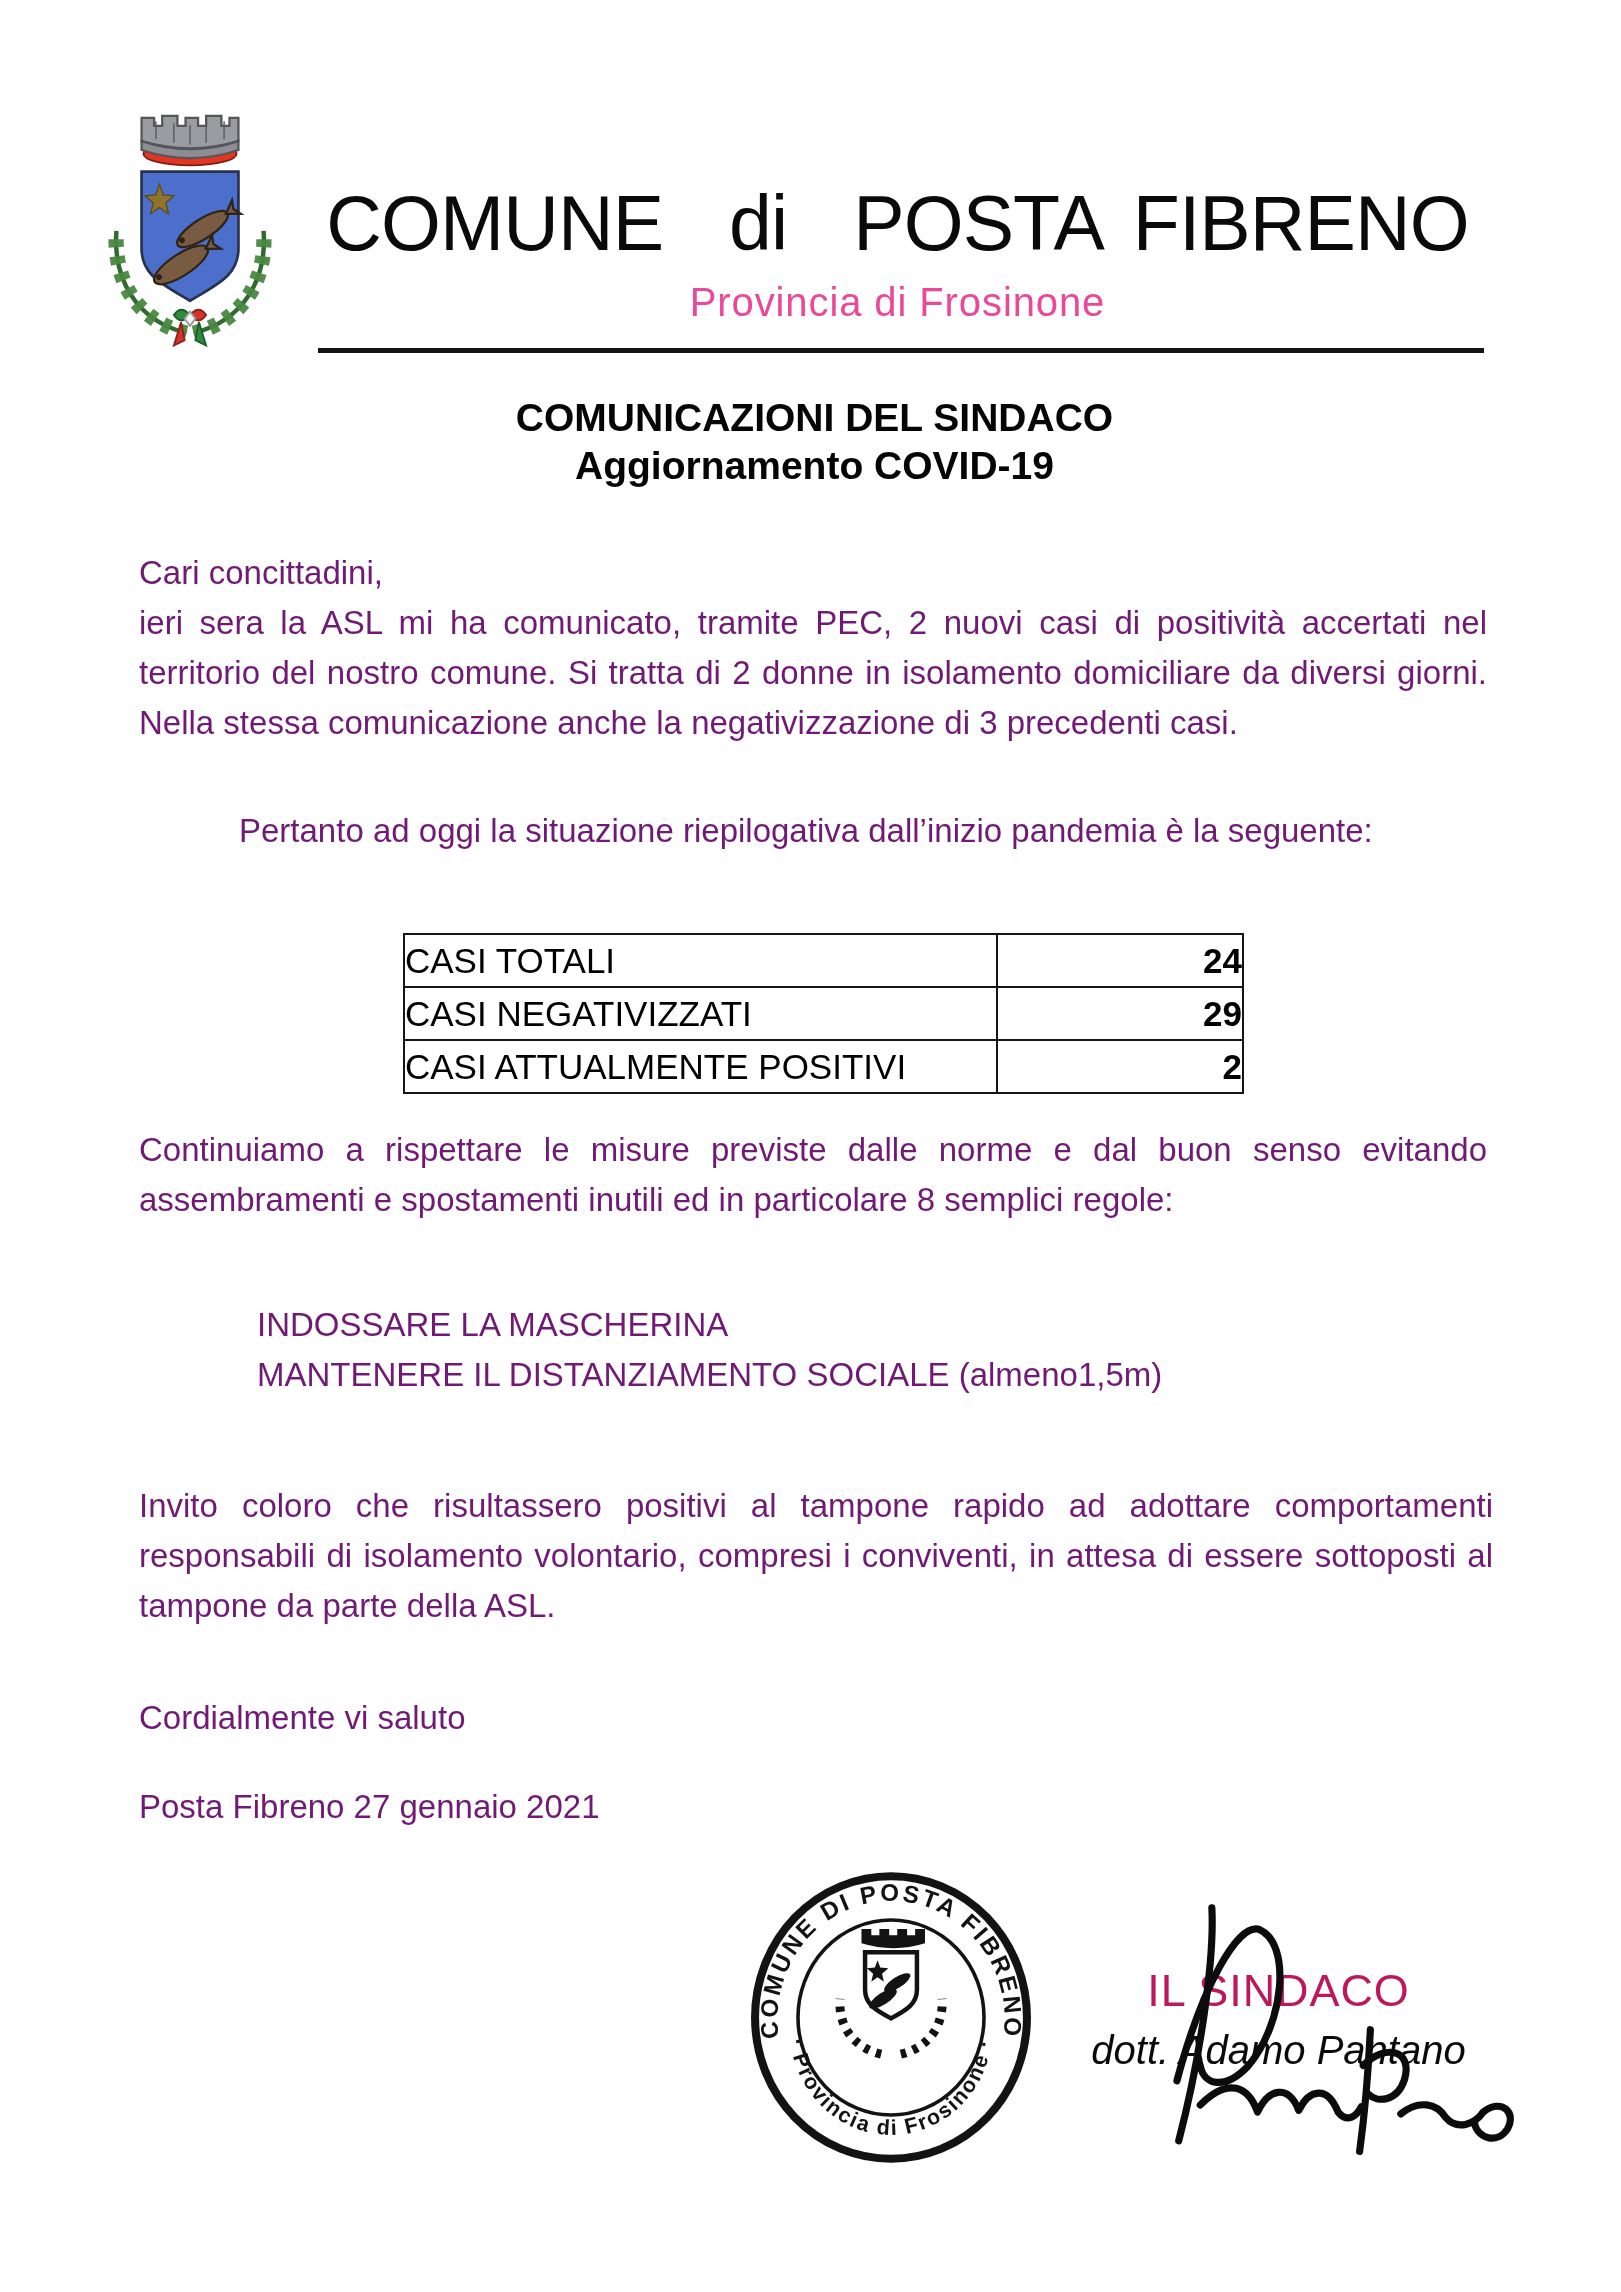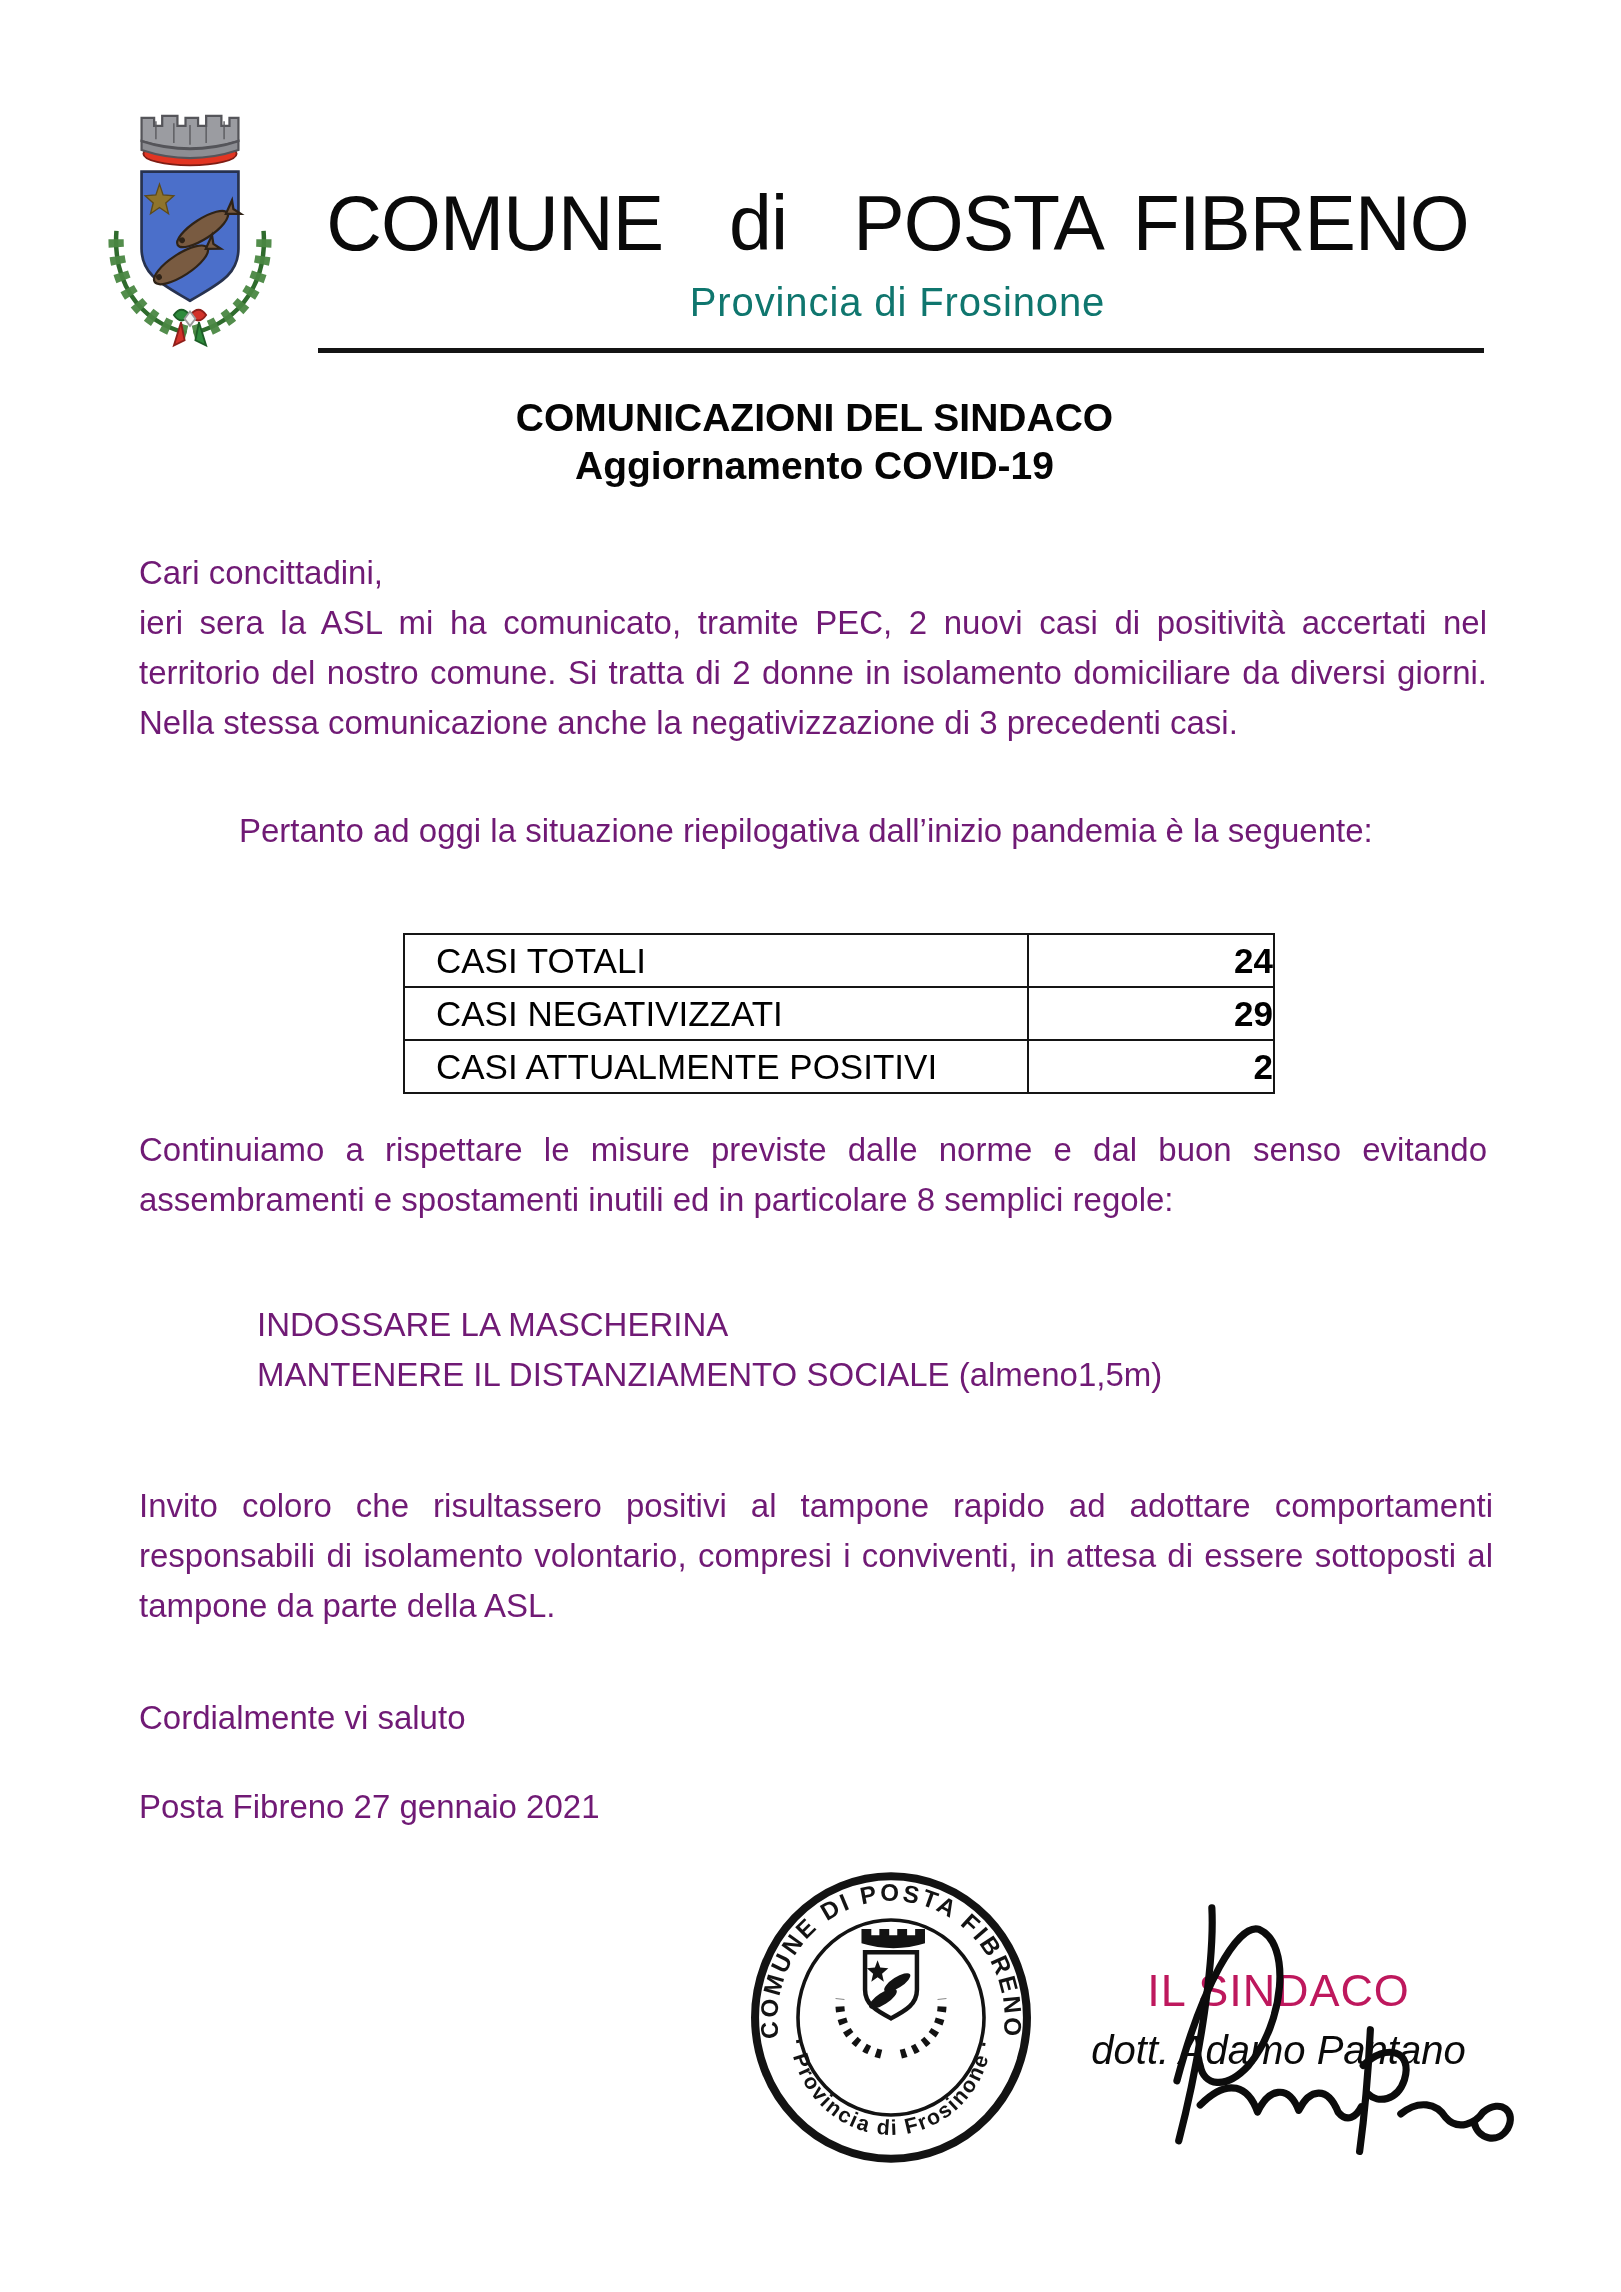--- a/index.html
+++ b/index.html
@@ -15,21 +15,21 @@
   .abs{position:absolute;}
 
   
   .emblem{left:102px;top:107px;width:176px;height:244px;}
   .header-block{left:313px;top:182px;width:1169px;text-align:center;}
   .muni-title{
     font-size:77px;line-height:82px;font-weight:400;
     letter-spacing:-0.9px;word-spacing:12.5px;white-space:pre;
     color:#0a0a0a;
   }
-  .province{font-size:40px;line-height:45px;margin-top:16px;letter-spacing:0.9px;color:#0f766e;}
+  .province{font-size:40px;line-height:45px;margin-top:16px;letter-spacing:0.9px;color:#ec4899;}
   .header-rule{left:318px;top:348px;width:1166px;height:0;border-top:5.4px solid #141414;}
 
   .doc-title{left:143px;top:394px;width:1343px;text-align:center;
     font-weight:bold;font-size:39px;line-height:48px;color:#050505;}
 
   
   .bodytext{font-size:33px;line-height:50px;color:#701a75;}
   .just{text-align:justify;}
   .salutation-block{left:139px;top:548px;width:1348px;}
   .para2{left:139px;top:806px;width:1348px;text-indent:100px;}
@@ -39,21 +39,21 @@
   .closing{left:139px;top:1693px;width:896px;}
   .dateline{left:139px;top:1782px;width:896px;}
 
   
   .covid-table-wrap{left:403px;top:933px;}
   table.covid{border-collapse:collapse;table-layout:fixed;width:835px;}
   table.covid td{
     border:2.7px solid #151515;height:51px;
     font-size:35px;vertical-align:middle;
   }
-  td.lbl{width:591px;padding:0 0 0 31px;margin-left:26px;}
+  td.lbl{width:591px;padding:0 0 0 0;margin-left:26px;}
   td.val{width:244px;text-align:right;font-weight:bold;padding:0;}
 
   
   .stamp{left:747px;top:1868px;width:288px;height:299px;}
   .sig-block{left:1075px;top:1967px;width:407px;text-align:center;z-index:1;}
   .sig-role{font-size:45px;line-height:48px;letter-spacing:0.9px;color:#be185d;}
   .sig-name{font-size:40px;line-height:45px;font-style:italic;margin-top:12.5px;color:#0a0a0a;}
   .sig-scrawl{left:1125px;top:1897px;width:394px;height:269px;z-index:2;pointer-events:none;}
 </style>
 </head>

